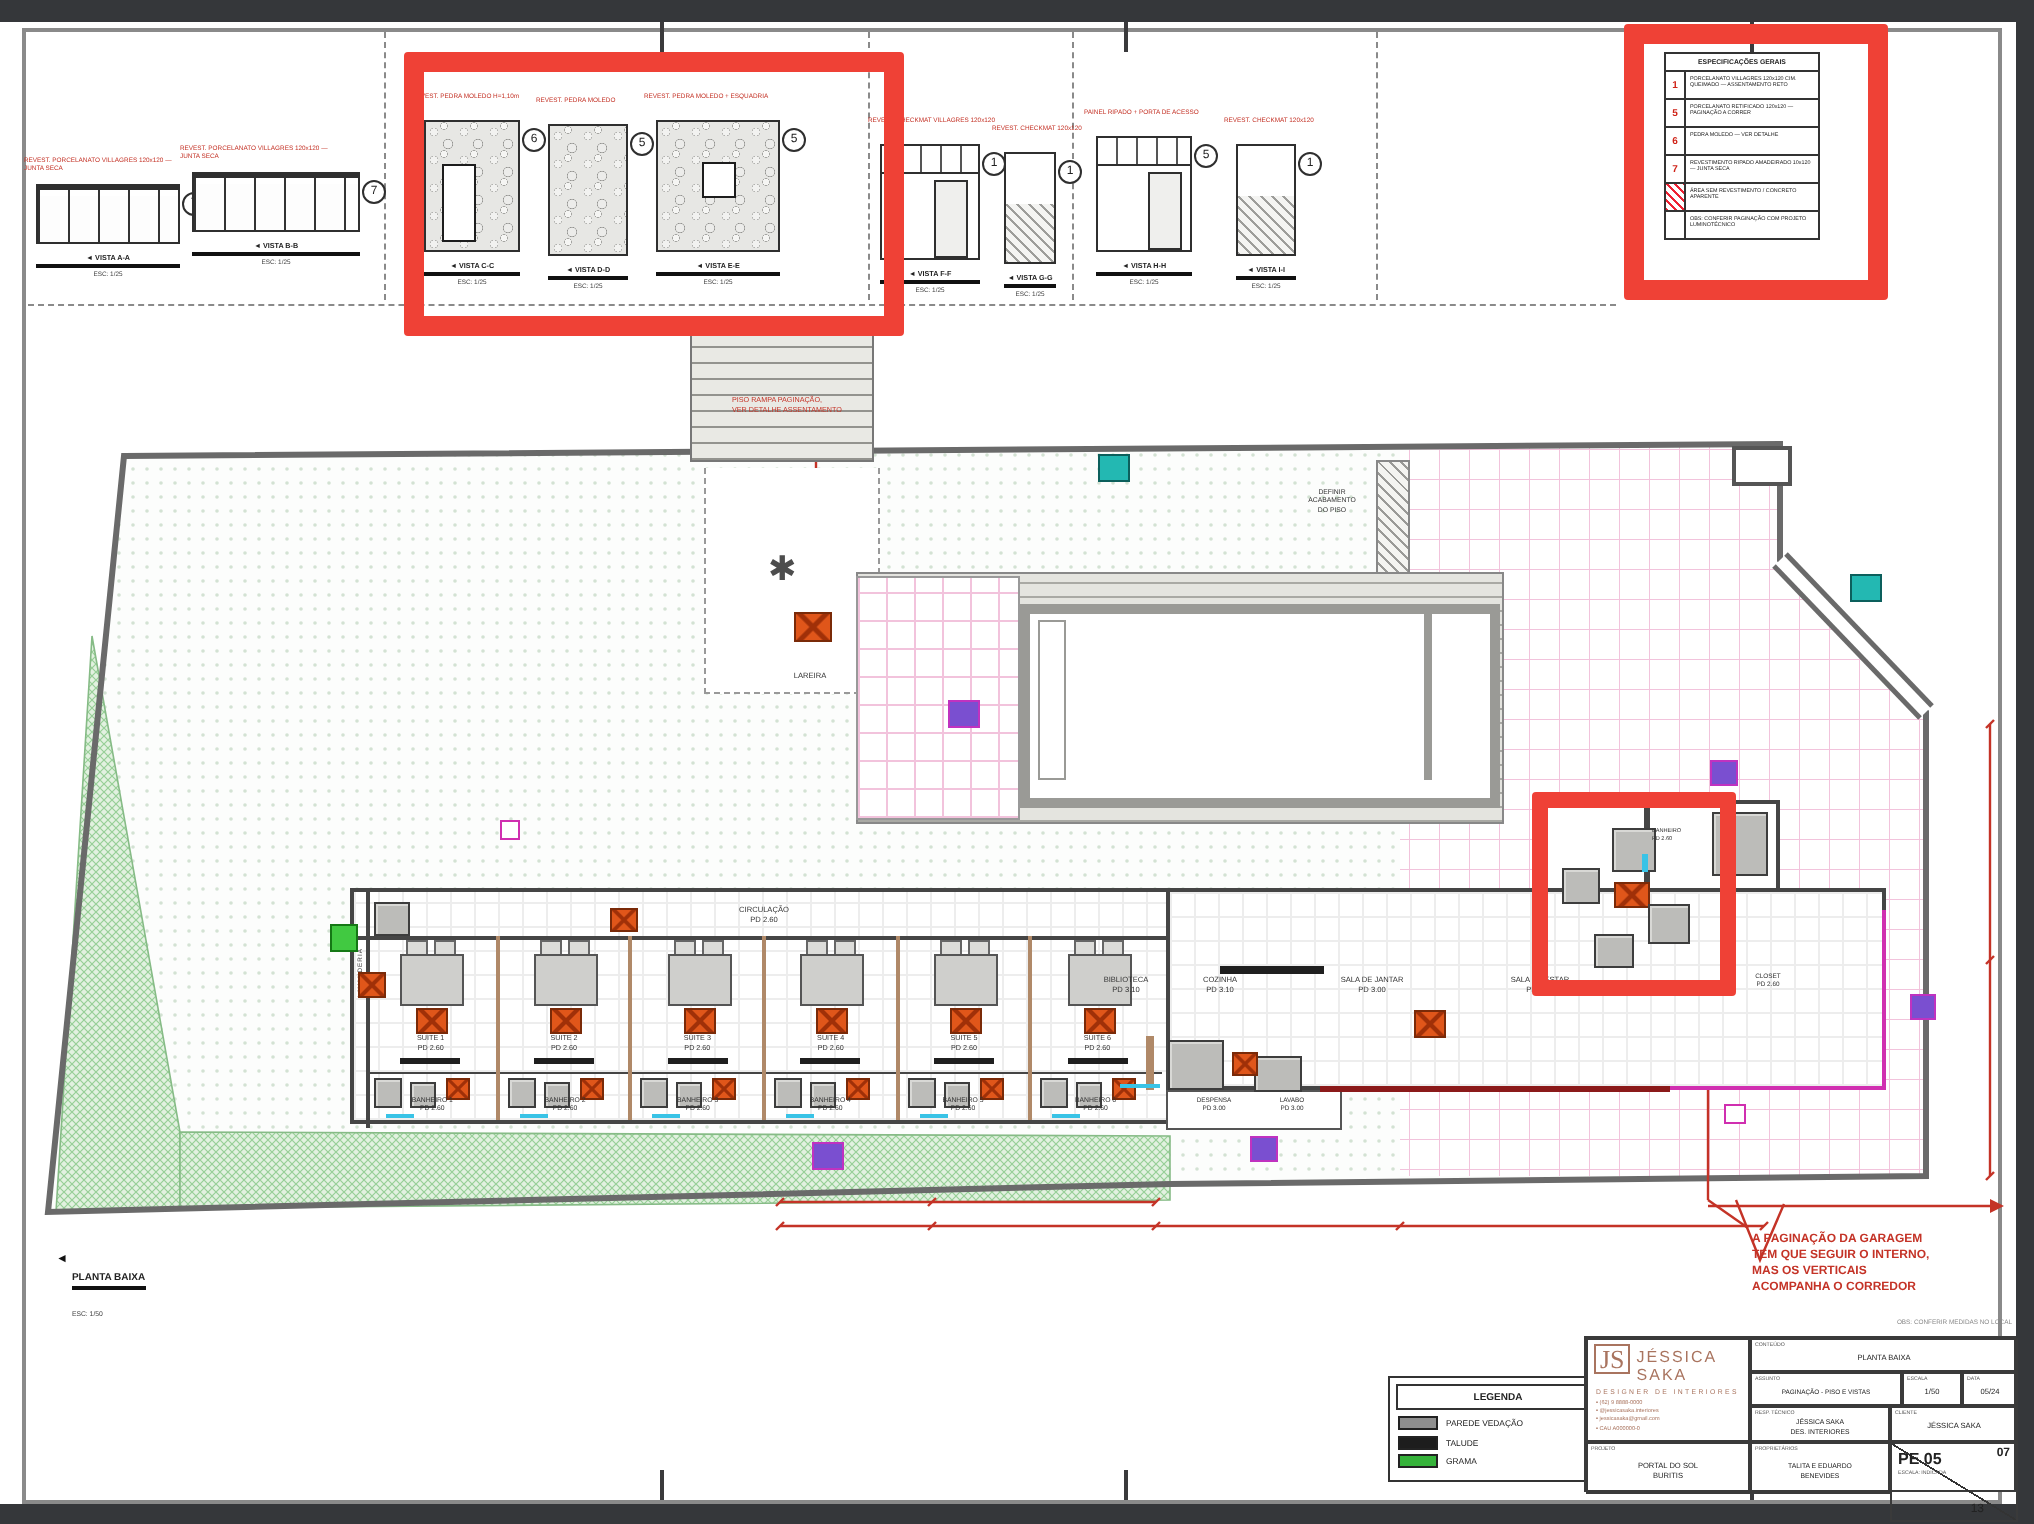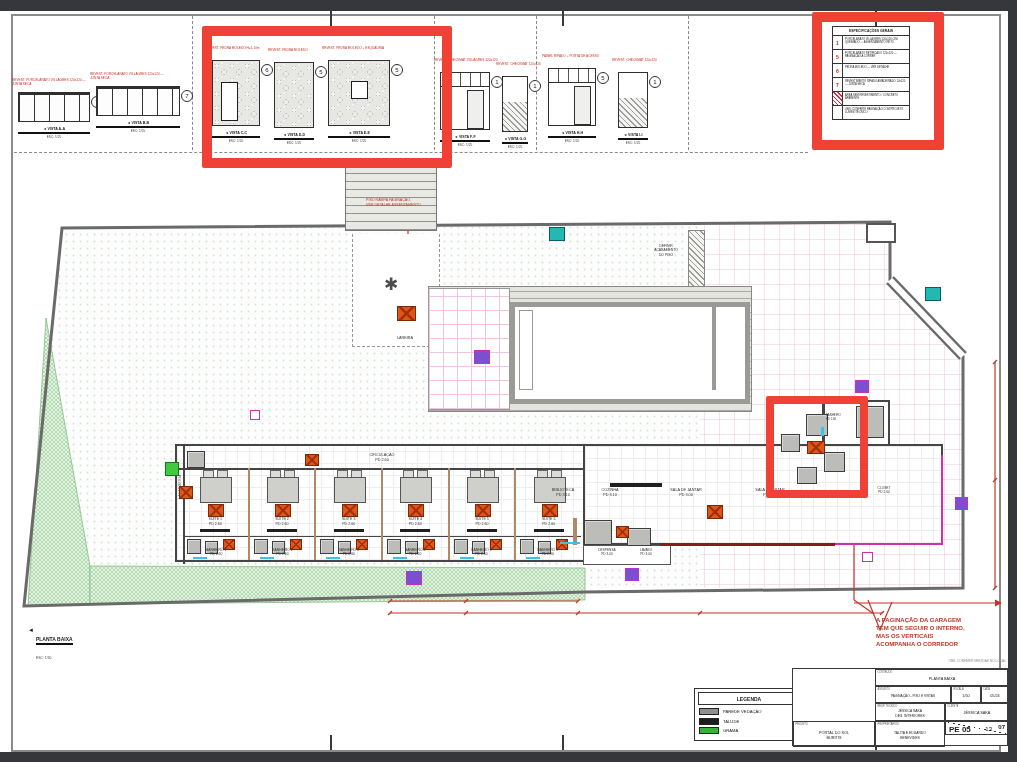--- a/index.html
+++ b/index.html
@@ -580,20 +580,33 @@
         </div>
 
         <div class="lg-row">
           <span class="lg-sw" style="background: rgb(53, 178, 58);"></span>
           <span class="lg-lb">GRAMA</span>
         </div>
       </div>
   </div>
 
   <div id="tblock">
+    <div class="tb-cell" style="left:0;top:0;width:82px;height:52px">
+      <div id="tb-brand">
+        <span class="mono">JS</span>
+        <div class="bname">JÉSSICA SAKA</div>
+        <div class="btag">DESIGNER DE INTERIORES</div>
+        <div class="bct">
+          <span>▪ (62) 9 8888-0000</span>
+          <span>▪ @jessicasaka.interiores</span>
+          <span>▪ jessicasaka@gmail.com</span>
+          <span>▪ CAU A000000-0</span>
+        </div>
+      </div>
+    </div>
     <div class="tb-cell" style="left:0;top:52px;width:82px;height:26px">
       <span class="tb-lab">PROJETO</span>
       <div class="tb-val">PORTAL DO SOL
 BURITIS</div>
     </div>
     <div class="tb-cell" style="left:82px;top:0;width:134px;height:17px">
       <span class="tb-lab">CONTEÚDO</span>
       <div class="tb-val">PLANTA BAIXA</div>
     </div>
     <div class="tb-cell" style="left:82px;top:17px;width:76px;height:17px">
@@ -615,21 +628,21 @@
     </div>
     <div class="tb-cell" style="left:152px;top:34px;width:64px;height:18px">
       <span class="tb-lab">CLIENTE</span>
       <div class="tb-val">JÉSSICA SAKA</div>
     </div>
     <div class="tb-cell" style="left:82px;top:52px;width:70px;height:26px">
       <span class="tb-lab">PROPRIETÁRIOS</span>
       <div class="tb-val" style="font-size:3.4px">TALITA E EDUARDO
 BENEVIDES</div>
     </div>
-    <div class="tb-cell" id="folha-cell" style="left:152px;top:52px;width:64px;height:14px">
+    <div class="tb-cell" id="folha-cell" style="left:152px;top:52px;width:64px;height:40px">
       <div class="diag"></div>
       <span class="code">PE 05</span>
       <span class="codesub">ESCALA: INDICADA</span>
       <span class="fn">07</span>
       <span class="ft">13</span>
     </div>
   </div>
 
 </div>
 

